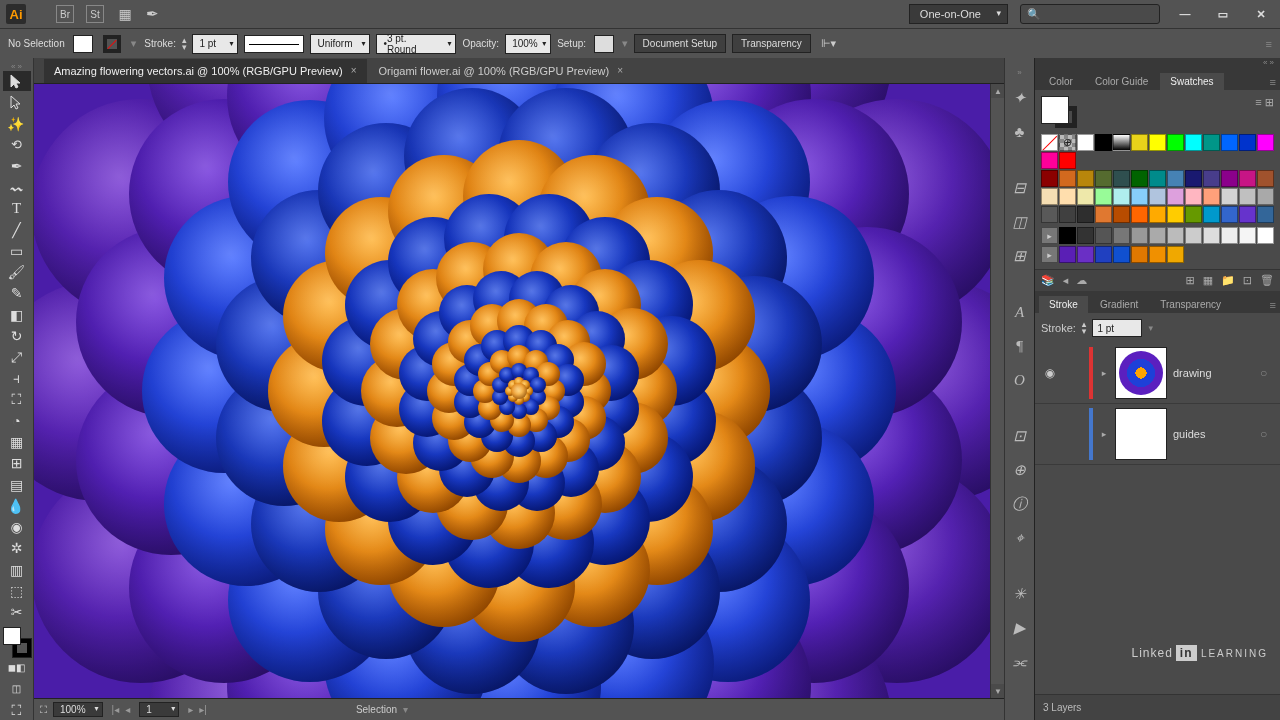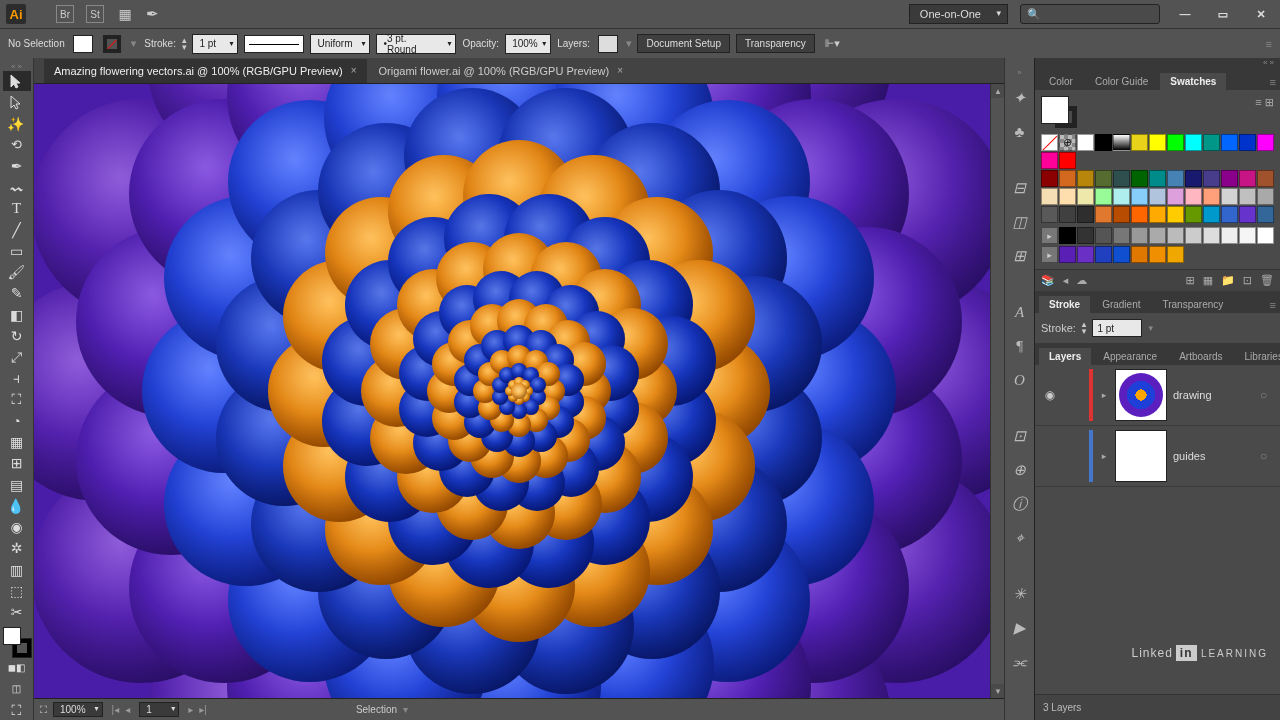--- a/index.html
+++ b/index.html
@@ -50,21 +50,21 @@
 .sb-dd { background: #3a3a3a; border: 1px solid #222; padding: 1px 16px 1px 6px; position: relative; color: #ddd; }
 .sb-dd::after { content: "▾"; position: absolute; right: 3px; font-size: 8px; }
 .nav-arrows span { padding: 0 3px; color: #999; }
 
 .midcol { width: 30px; background: #535353; border-left: 1px solid #333; display: flex; flex-direction: column; align-items: center; gap: 14px; padding-top: 10px; }
 .midcol .mico { width: 20px; height: 20px; display: flex; align-items: center; justify-content: center; color: #bbb; font-size: 15px; font-style: italic; font-family: Georgia, serif; }
 
 .panels { width: 246px; background: #434343; border-left: 1px solid #222; display: flex; flex-direction: column; }
 .panel-tabs { height: 22px; display: flex; align-items: flex-end; background: #383838; padding-left: 4px; gap: 2px; }
 .ptab { padding: 3px 10px; font-size: 10px; color: #aaa; background: #383838; }
-.ptab.active { background: #4a4a4a; color: #eee; font-weight: bold; }
+.ptab.active { background: #4a4a4a; color: #eee; }
 .panel-body { background: #4a4a4a; padding: 6px; }
 
 .swatch-header { display: flex; gap: 0; margin-bottom: 6px; align-items: flex-start; }
 .big-sw { width: 28px; height: 28px; background: #fff; border: 1px solid #222; }
 .sw-list { margin-left: auto; display: flex; gap: 4px; color: #aaa; }
 .sw-grid { display: flex; flex-wrap: wrap; gap: 1px; }
 .sw { width: 17px; height: 17px; border: 1px solid rgba(0,0,0,.4); }
 .sw.none { background: #fff; position: relative; overflow: hidden; }
 .sw.none::after { content: ""; position: absolute; width: 140%; height: 1px; background: red; top: 50%; left: -20%; transform: rotate(-45deg); }
 .sw.reg { background: repeating-conic-gradient(#888 0 25%, #bbb 0 50%) 0 0/8px 8px; position: relative; }
@@ -122,21 +122,21 @@
   <div class="swatch-box none" style="background:#535353;border:4px solid #222;width:18px;height:18px"></div>
   <span style="color:#888;margin:0 2px">▾</span>
   <span class="small-lbl">Stroke:</span>
   <span style="color:#ccc;font-size:9px;line-height:7px">▴<br>▾</span>
   <div class="dd" style="width:46px">1 pt</div>
   <div class="stroke-prev"></div>
   <div class="dd" style="width:60px">Uniform</div>
   <div class="dd" style="width:80px">• <span>3 pt. Round</span></div>
   <span class="small-lbl">Opacity:</span>
   <div class="dd" style="width:46px">100%</div>
-  <span class="small-lbl">Layers:</span>
+  <span class="small-lbl">Setup:</span>
   <div class="swatch-box" style="background:#ddd"></div>
   <span style="color:#888">▾</span>
   <div class="btn">Document Setup</div>
   <div class="btn">Transparency</div>
   <span style="color:#ccc;margin-left:4px">⊩▾</span>
   <span style="margin-left:auto;color:#888">≡</span>
 </div>
 
 <div class="body-row">
 
@@ -557,26 +557,20 @@
     </div>
     <div class="panel-body">
       <div class="stroke-row">
         <span>Stroke:</span>
         <span style="font-size:9px;line-height:7px">▴<br>▾</span>
         <div class="numfield">1 pt</div>
         <span style="font-size:9px;color:#888">▾</span>
       </div>
     </div>
 
-    <div class="panel-tabs">
-      <div class="ptab active">Layers</div>
-      <div class="ptab">Appearance</div>
-      <div class="ptab">Artboards</div>
-      <div class="ptab">Libraries</div>
-    </div>
     <div style="flex:1;background:#4a4a4a;overflow:hidden;position:relative">
       <div class="layer-row">
         <div class="eye">◉</div>
         <div class="eye"></div>
         <div class="lrbar" style="background:#d33"></div>
         <div class="lrarrow">▸</div>
         <div class="thumb">
             <div class="mini"></div>
           </div>
         <div class="lrname">drawing</div>

